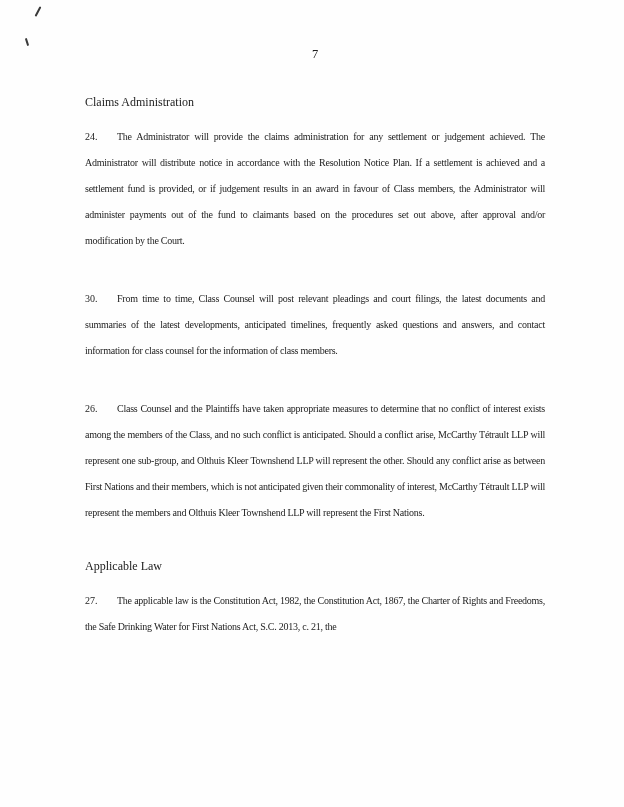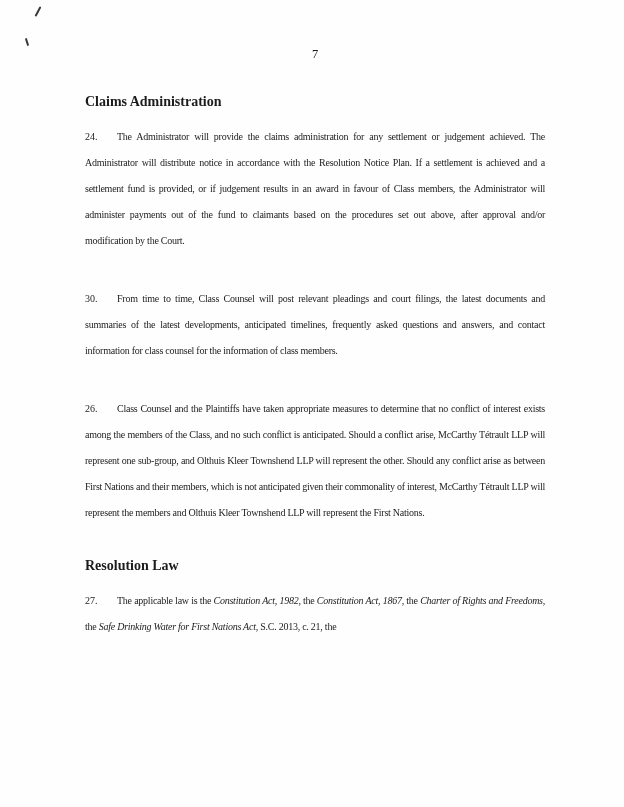--- a/index.html
+++ b/index.html
@@ -20,37 +20,37 @@
   }
   .page-number {
     text-align: center;
     font-size: 12.5px;
     line-height: 16px;
     margin-bottom: 18px;
   }
   .section { margin-top: 32px; }
   .section:first-of-type { margin-top: 0; }
   .section-heading {
-    font-weight: bold;
-    font-size: 14px;
+    font-weight: normal;
+    font-size: 12px;
     line-height: 16px;
     margin-bottom: 14px;
   }
   .para {
     font-size: 10px;
     line-height: 26px;
     letter-spacing: -0.25px;
     text-align: justify;
   }
   .para-num {
     display: inline-block;
     width: 32px;
     letter-spacing: 0;
   }
-  .italic { font-style: italic; }
+  .italic { }
   
   .pen-mark {
     position: absolute;
     background: #3a3a3a;
     border-radius: 1px;
   }
   .pen-mark-1 {
     left: 37px; top: 6px;
     width: 2px; height: 11px;
     transform: rotate(28deg);
@@ -78,17 +78,17 @@
 
   <div class="section">
     <p class="para"><span class="para-num">30.</span><span>From time to time, Class Counsel will post relevant pleadings and court filings, the latest documents and summaries of the latest developments, anticipated timelines, frequently asked questions and answers, and contact information for class counsel for the information of class members.</span></p>
   </div>
 
   <div class="section">
     <p class="para"><span class="para-num">26.</span><span>Class Counsel and the Plaintiffs have taken appropriate measures to determine that no conflict of interest exists among the members of the Class, and no such conflict is anticipated.  Should a conflict arise, McCarthy Tétrault LLP will represent one sub-group, and Olthuis Kleer Townshend LLP will represent the other.  Should any conflict arise as between First Nations and their members, which is not anticipated given their commonality of interest, McCarthy Tétrault LLP will represent the members and Olthuis Kleer Townshend LLP will represent the First Nations.</span></p>
   </div>
 
   <div class="section">
-    <div class="section-heading">Resolution Law</div>
+    <div class="section-heading">Applicable Law</div>
     <p class="para"><span class="para-num">27.</span><span>The applicable law is the </span><span class="italic">Constitution Act, 1982</span><span>, the </span><span class="italic">Constitution Act, 1867</span><span>, the </span><span class="italic">Charter of Rights and Freedoms</span><span>, the </span><span class="italic">Safe Drinking Water for First Nations Act</span><span>, S.C. 2013, c. 21, the</span></p>
   </div>
 
 </div>
 
 </body></html>

